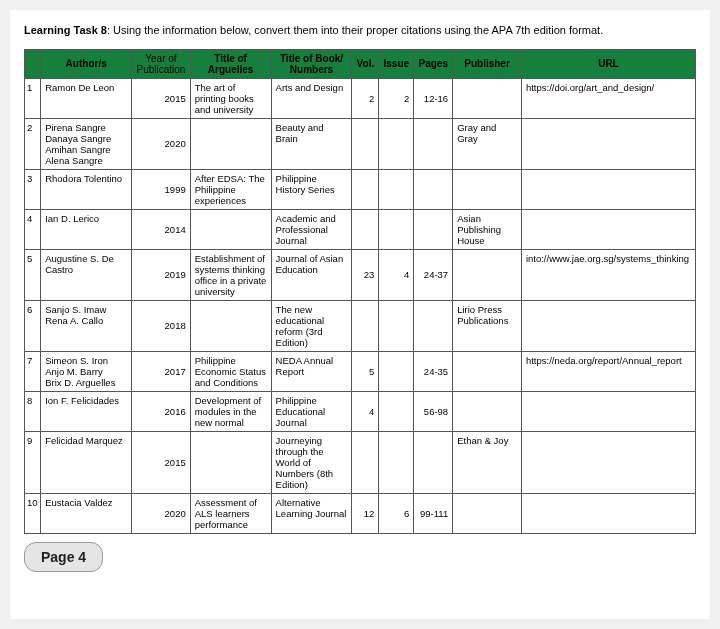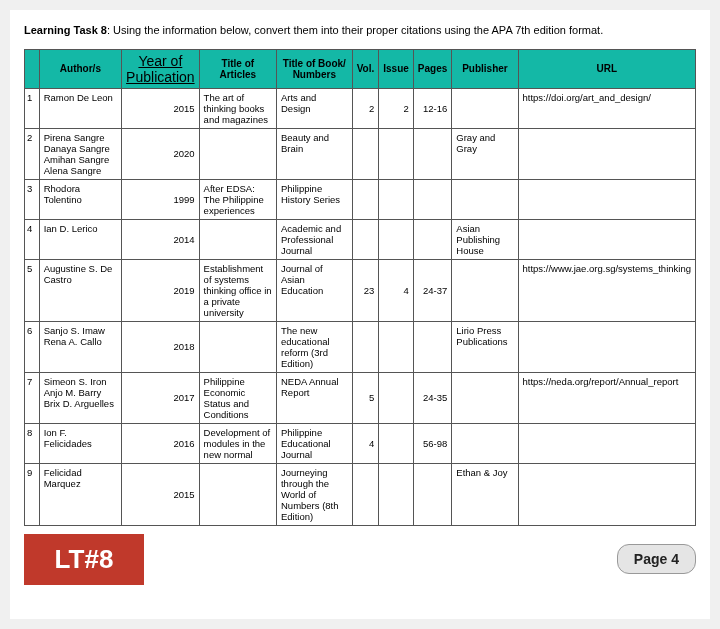--- a/index.html
+++ b/index.html
@@ -36,27 +36,26 @@
     th, td {
       border: 1px solid #555;
       padding: 3px 4px;
       vertical-align: top;
       text-align: left;
     }
     th {
       text-align: center;
       vertical-align: middle;
       font-weight: bold;
-      background: #14b8a6;
+      background: #15803d;
       font-size: 10px;
     }
     .th-small {
-      font-size: 14px;
+      font-size: 10px;
       font-weight: normal;
-      text-decoration: underline;
     }
     td.center {
       text-align: right;
       vertical-align: middle;
     }
     .row-num {
       width: 16px;
       text-align: left;
       vertical-align: top;
       padding: 3px 2px;
@@ -99,38 +98,38 @@
     <thead>
       <tr>
         <th style="width:16px;"></th>
         <th style="width:90px;">
           <div>Author/s</div>
         </th>
         <th style="width:38px;">
           <span class="th-small">Year of Publication</span>
         </th>
         <th style="width:80px;">
-          <strong><span>Title of Articles</span></strong>
+          <strong><span>Title of Arguelles</span></strong>
         </th>
         <th style="width:80px;">
           <div>Title of Book/ Numbers</div>
         </th>
         <th style="width:24px;">Vol.</th>
         <th style="width:28px;">Issue</th>
         <th style="width:32px;">Pages</th>
         <th style="width:68px;text-align:center;">Publisher</th>
         <th style="width:90px;">URL</th>
       </tr>
     </thead>
     <tbody id="table-body">
     <tr>
           <td class="row-num" style="vertical-align: top;">1</td>
           <td>Ramon De Leon</td>
           <td class="center">2015</td>
-          <td>The art of thinking books and magazines</td>
+          <td>The art of printing books and university</td>
           <td>Arts and Design</td>
           <td class="center">2</td>
           <td class="center">2</td>
           <td class="center">12-16</td>
           <td></td>
           <td>https://doi.org/art_and_design/</td>
         </tr>
         <tr>
           <td class="row-num" style="vertical-align: top;">2</td>
           <td>Pirena Sangre<br>Danaya Sangre<br>Amihan Sangre<br>Alena Sangre</td>
@@ -170,21 +169,21 @@
         <tr>
           <td class="row-num" style="vertical-align: top;">5</td>
           <td>Augustine S. De Castro</td>
           <td class="center">2019</td>
           <td>Establishment of systems thinking office in a private university</td>
           <td>Journal of Asian Education</td>
           <td class="center">23</td>
           <td class="center">4</td>
           <td class="center">24-37</td>
           <td></td>
-          <td>https://www.jae.org.sg/systems_thinking</td>
+          <td>into://www.jae.org.sg/systems_thinking</td>
         </tr>
         <tr>
           <td class="row-num" style="vertical-align: top;">6</td>
           <td>Sanjo S. Imaw<br>Rena A. Callo</td>
           <td class="center">2018</td>
           <td></td>
           <td>The new educational reform (3rd Edition)</td>
           <td class="center"></td>
           <td class="center"></td>
           <td class="center"></td>
@@ -220,20 +219,31 @@
           <td>Felicidad Marquez</td>
           <td class="center">2015</td>
           <td></td>
           <td>Journeying through the World of Numbers (8th Edition)</td>
           <td class="center"></td>
           <td class="center"></td>
           <td class="center"></td>
           <td>Ethan &amp; Joy</td>
           <td></td>
         </tr>
+        <tr>
+          <td class="row-num" style="vertical-align: top;">10</td>
+          <td>Eustacia Valdez</td>
+          <td class="center">2020</td>
+          <td>Assessment of ALS learners performance</td>
+          <td>Alternative Learning Journal</td>
+          <td class="center">12</td>
+          <td class="center">6</td>
+          <td class="center">99-111</td>
+          <td></td>
+          <td></td>
+        </tr>
       </tbody>
   </table>
 
   <div class="footer">
-    <div class="lt-badge">LT#8</div>
     <div class="page-badge">Page 4</div>
   </div>
 </div>
 
 </body></html>

